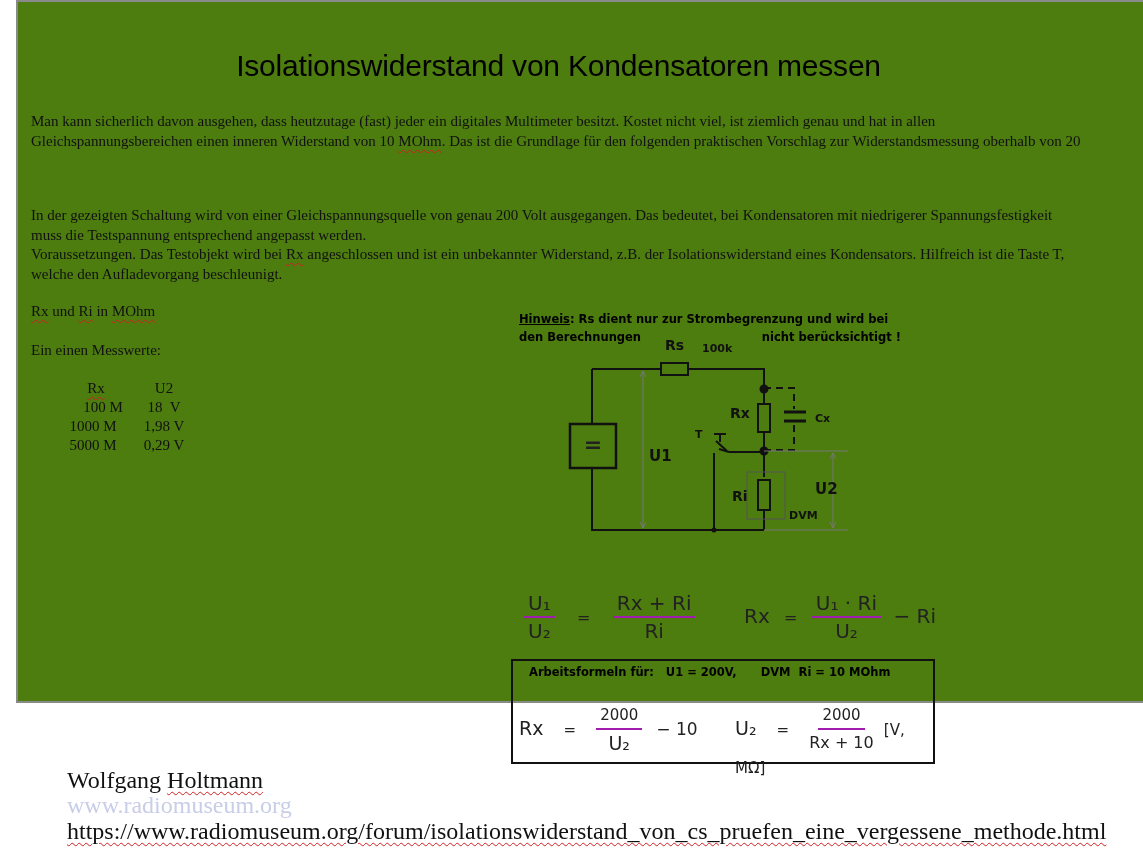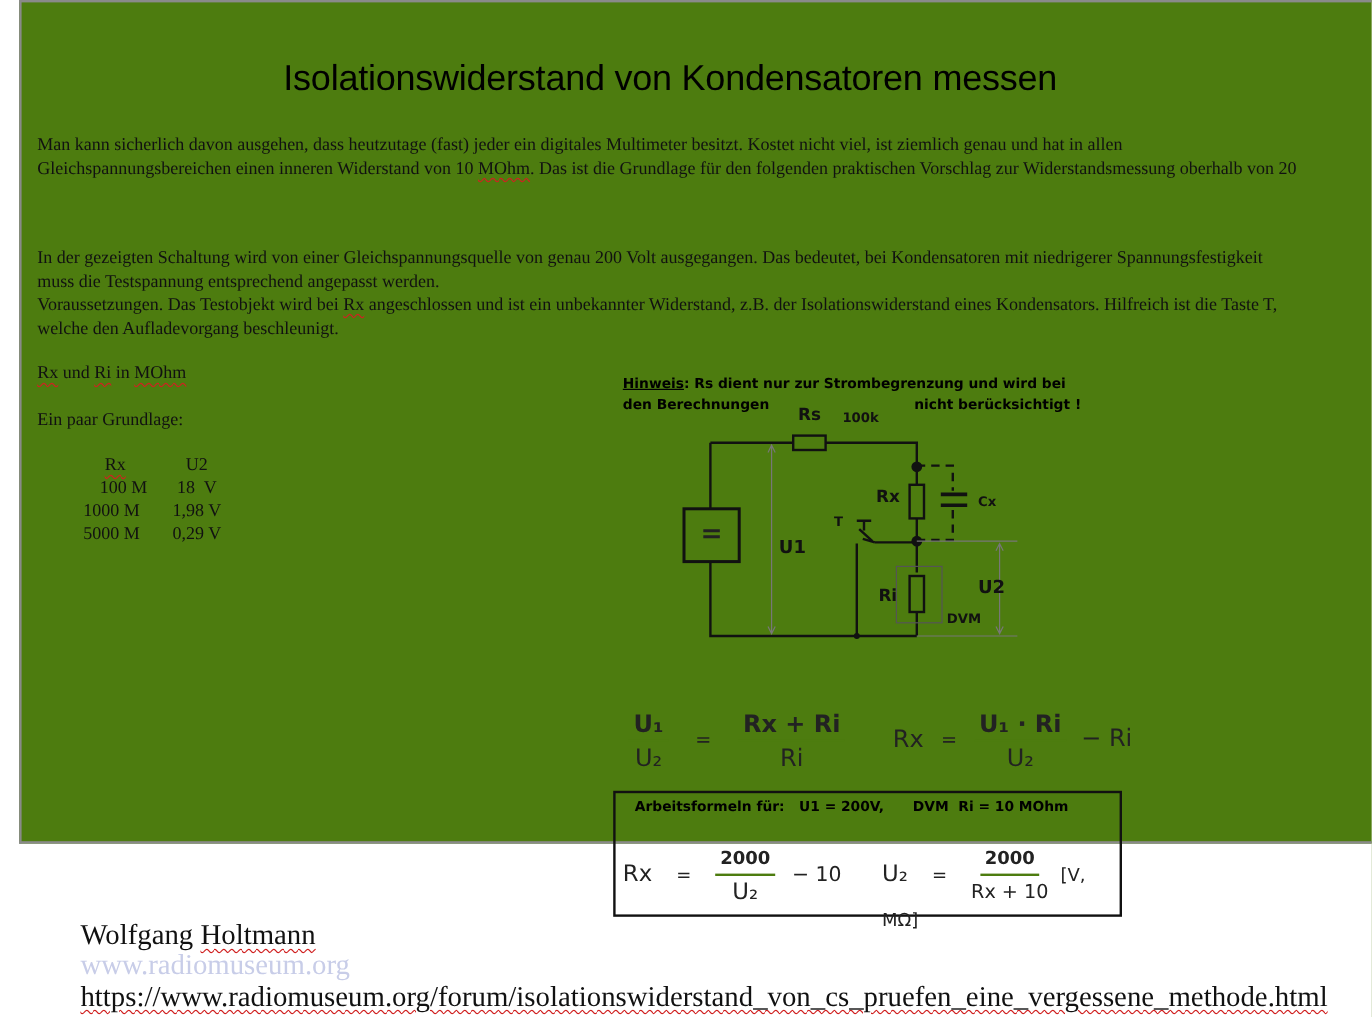--- a/index.html
+++ b/index.html
@@ -24,21 +24,21 @@
   .tbl .c1 { width:110px; text-align:center; }
   .tbl .c2 { width:60px; text-align:center; }
   .hint {
     position:absolute; left:501px; top:308px; width:400px;
     font-family:"DejaVu Sans", sans-serif; font-weight:bold; font-size:11.5px; line-height:18px; color:#000;
   }
   .hint .u { text-decoration:underline; }
   .circuit { position:absolute; left:530px; top:330px; }
   .formula { position:absolute; font-family:"DejaVu Sans", sans-serif; color:#222; font-size:20px; }
   .frac { display:inline-flex; flex-direction:column; align-items:center; vertical-align:middle; }
-  .frac .num { border-bottom:2px solid #4d7c0f; padding:0 4px 1px; line-height:24px;font-weight:bold; }
+  .frac .num { border-bottom:2px solid #a21caf; padding:0 4px 1px; line-height:24px; }
   .frac .den { line-height:24px; padding-top:1px; }
   .box {
     position:absolute; left:493px; top:657px; width:424px; height:105px;
     border:2px solid #111; box-sizing:border-box;
   }
   .box-title {
     position:absolute; left:16px; top:4px; font-family:"DejaVu Sans", sans-serif; font-weight:bold;
     font-size:11.5px; color:#000; white-space:pre;
   }
   .sig { position:absolute; left:49px; font-family:"Liberation Serif", serif; font-size:24px; color:#111; }
@@ -60,21 +60,21 @@
 
   <div class="para p2 serif">
     <div>In der gezeigten Schaltung wird von einer Gleichspannungsquelle von genau 200  Volt ausgegangen. Das bedeutet, bei Kondensatoren mit niedrigerer Spannungsfestigkeit</div>
     <div>muss die Testspannung entsprechend angepasst werden.</div>
     <div><span>Voraussetzungen. Das Testobjekt wird bei </span><span class="sq">Rx</span><span> angeschlossen und ist ein unbekannter Widerstand, z.B. der Isolationswiderstand eines Kondensators. Hilfreich ist die Taste T,</span></div>
     <div>welche den Aufladevorgang beschleunigt.</div>
   </div>
 
   <div class="lbl serif" style="left:13px; top:300px;"><span class="sq">Rx</span><span> und </span><span class="sq">Ri</span><span> in </span><span class="sq">MOhm</span></div>
 
-  <div class="lbl serif" style="left:13px; top:339px;">Ein paar Grundlage:</div>
+  <div class="lbl serif" style="left:13px; top:339px;">Ein einen Messwerte:</div>
 
   <div class="tbl">
     <div class="row">
       <div class="c1"><span class="sq" style="margin-right:14px">Rx</span></div>
       <div class="c2" style="margin-left:-24px">U2</div>
     </div>
     <div class="row">
       <div class="c1">100 M</div>
       <div class="c2" style="margin-left:-24px; white-space:pre">18  V</div>
     </div>

